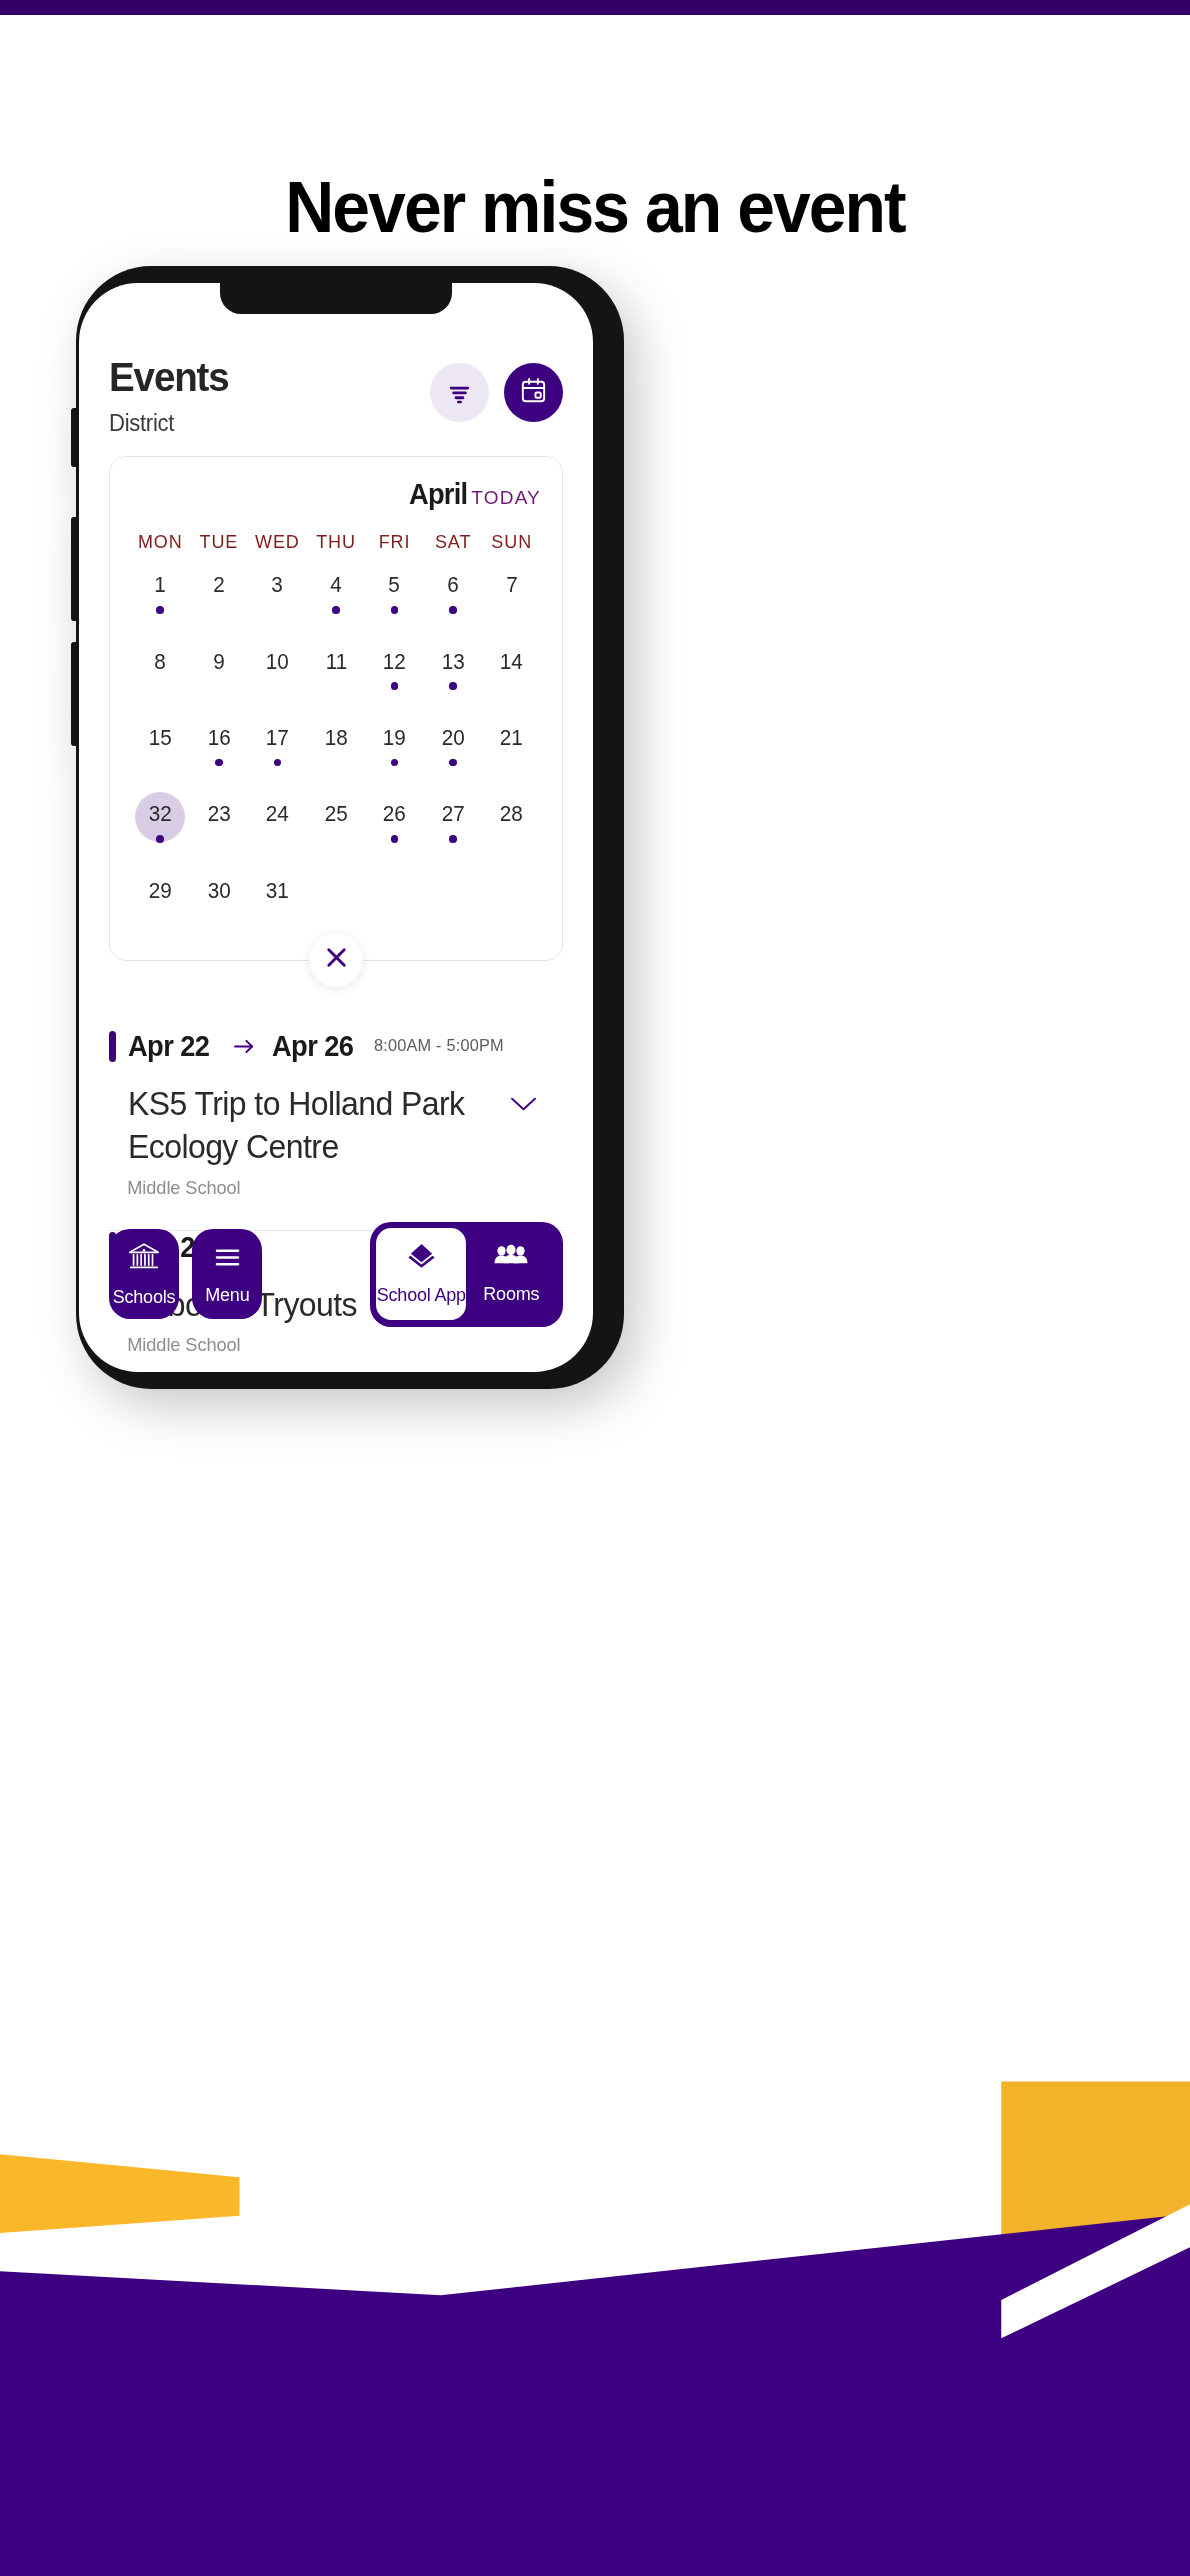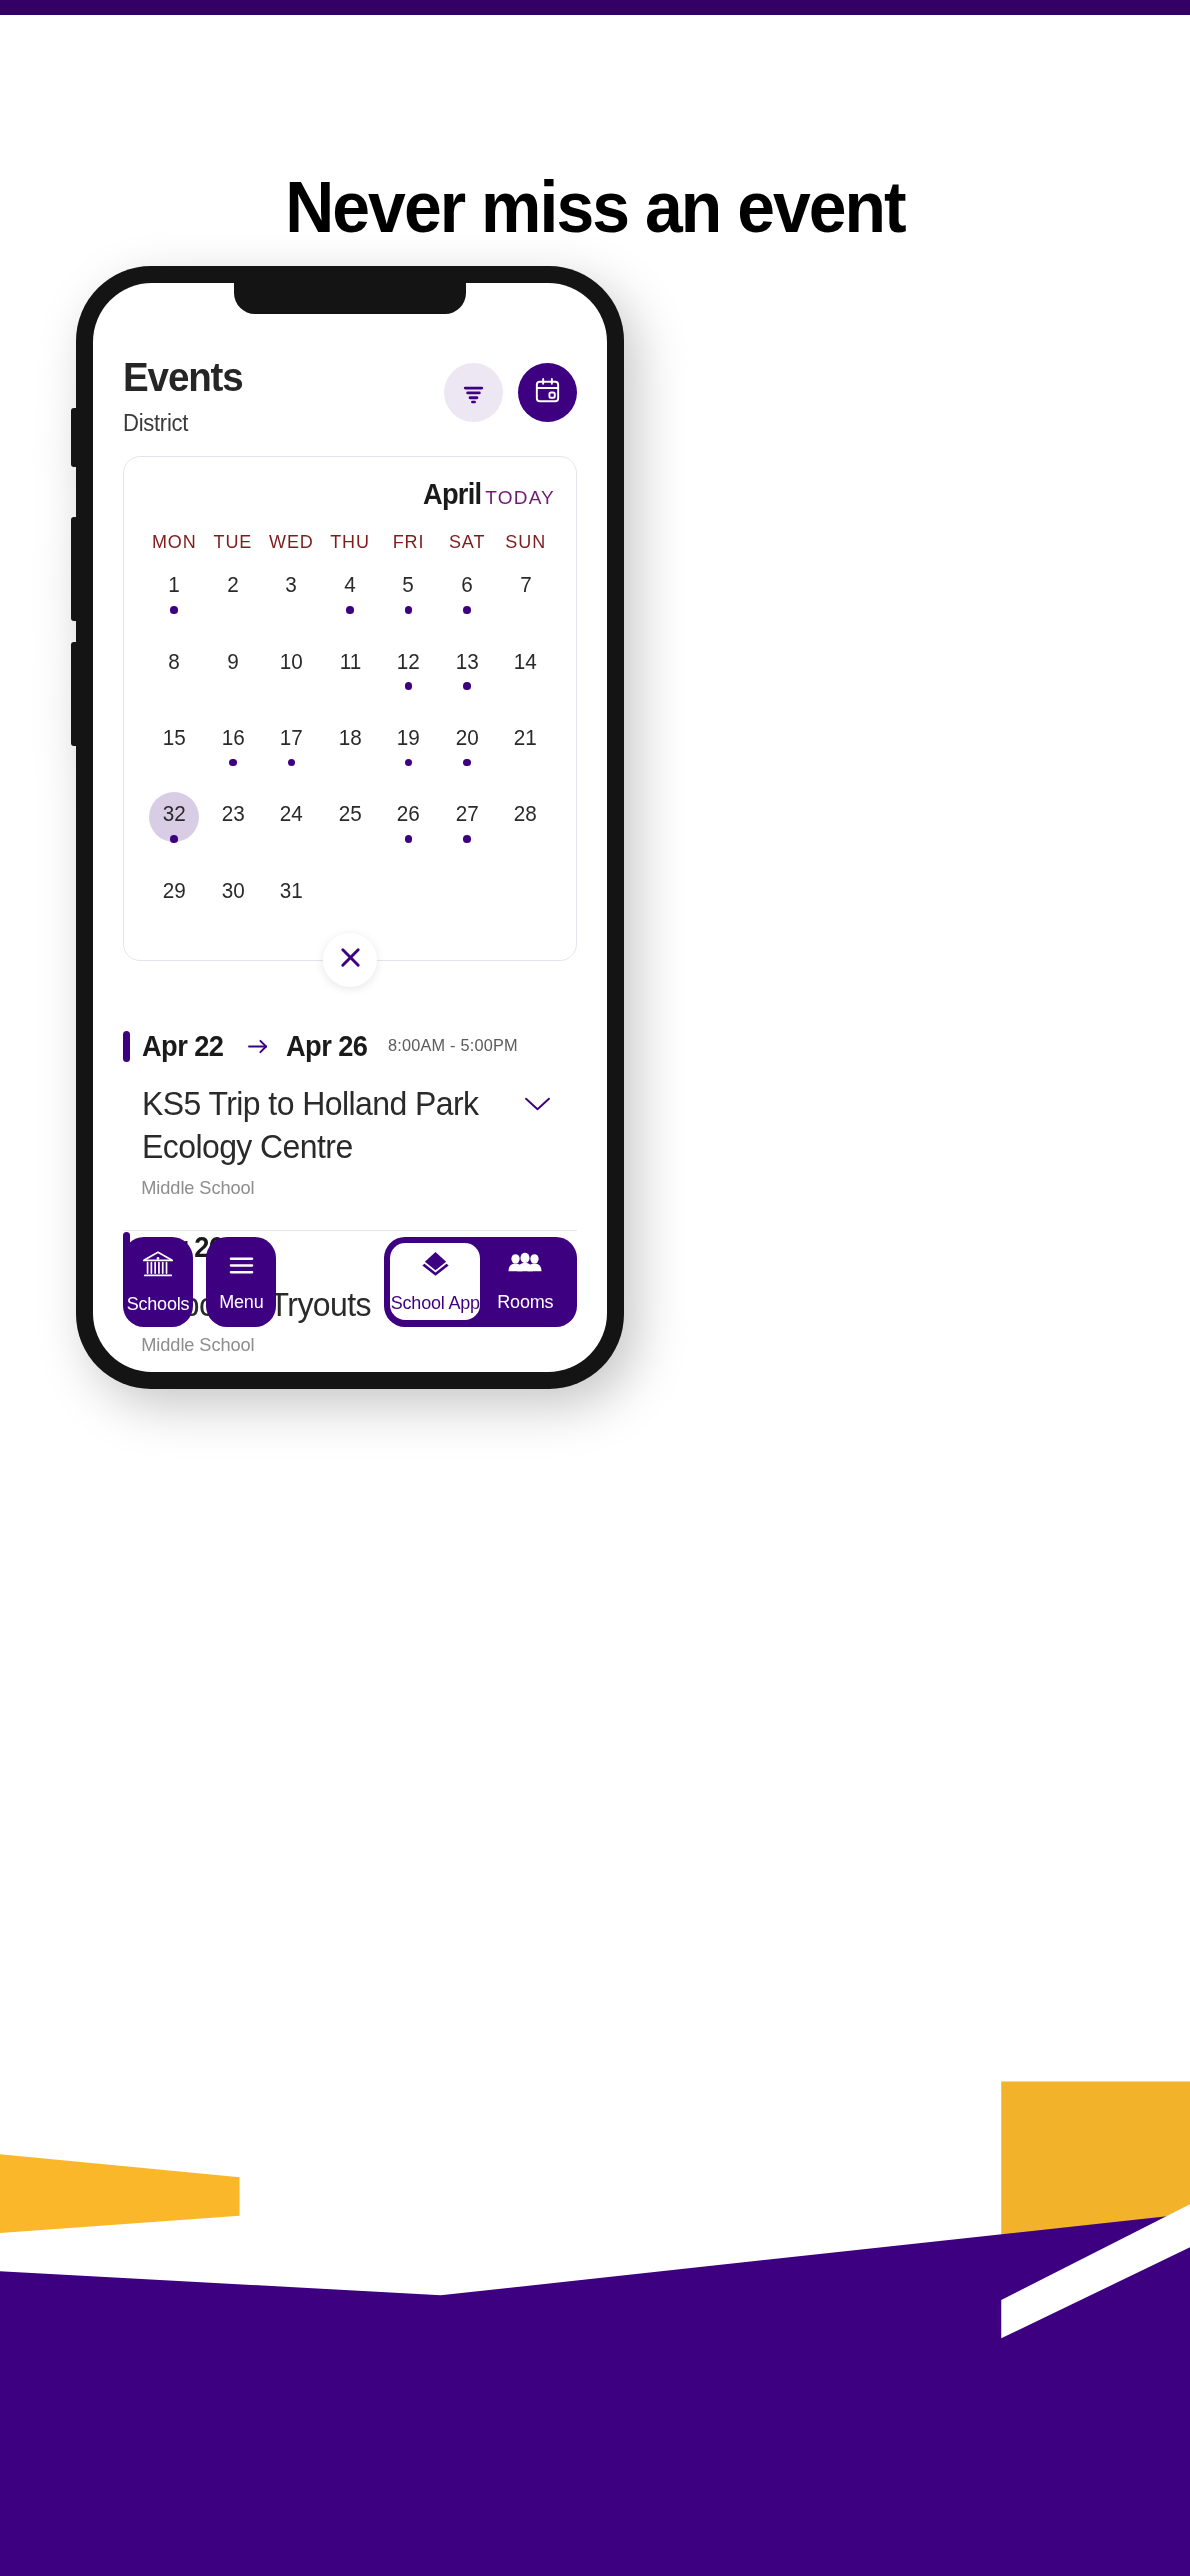--- a/index.html
+++ b/index.html
@@ -43,21 +43,21 @@
     border-radius:75px;
   }
   .side-btn {
     position:absolute; left:-4.8px; background:#141414;
     width:7.7px; border-radius:2.9px 0 0 2.9px;
   }
   .sb1 { top:142px; height:59px; }
   .sb2 { top:251px; height:104px; }
   .sb3 { top:376px; height:104px; }
   .phone-screen {
-    position:absolute; left:17px; top:17px;
+    position:absolute; left:3px; top:17px;
     width:514px; height:1089px;
     background:#ffffff;
     border-radius:59px;
     overflow:hidden;
   }
   .notch {
     position:absolute; left:50%; transform:translateX(-50%);
     top:0; width:232px; height:31px;
     background:#141414;
     border-radius:0 0 21px 21px;
@@ -192,21 +192,21 @@
     background:#3d0080;
     display:flex; flex-direction:column;
     align-items:center; justify-content:center; gap:8.6px;
   }
   .nav-label { font-size:18px; color:#ffffff; letter-spacing:-0.2px; }
   .nav-group {
     display:flex; background:#3d0080; border-radius:21px;
     padding:6.7px; gap:0;
   }
   .nav-item {
-    width:90px; height:77px; border-radius:15.3px;
+    width:90px; height:92px; border-radius:15.3px;
     display:flex; flex-direction:column;
     align-items:center; justify-content:center; gap:7.7px;
   }
   .nav-item.active { background:#ffffff; }
   .nav-item.active .nav-label { color:#3d0080; }
 </style>
 </head>
 <body>
 
 <div id="bg">

